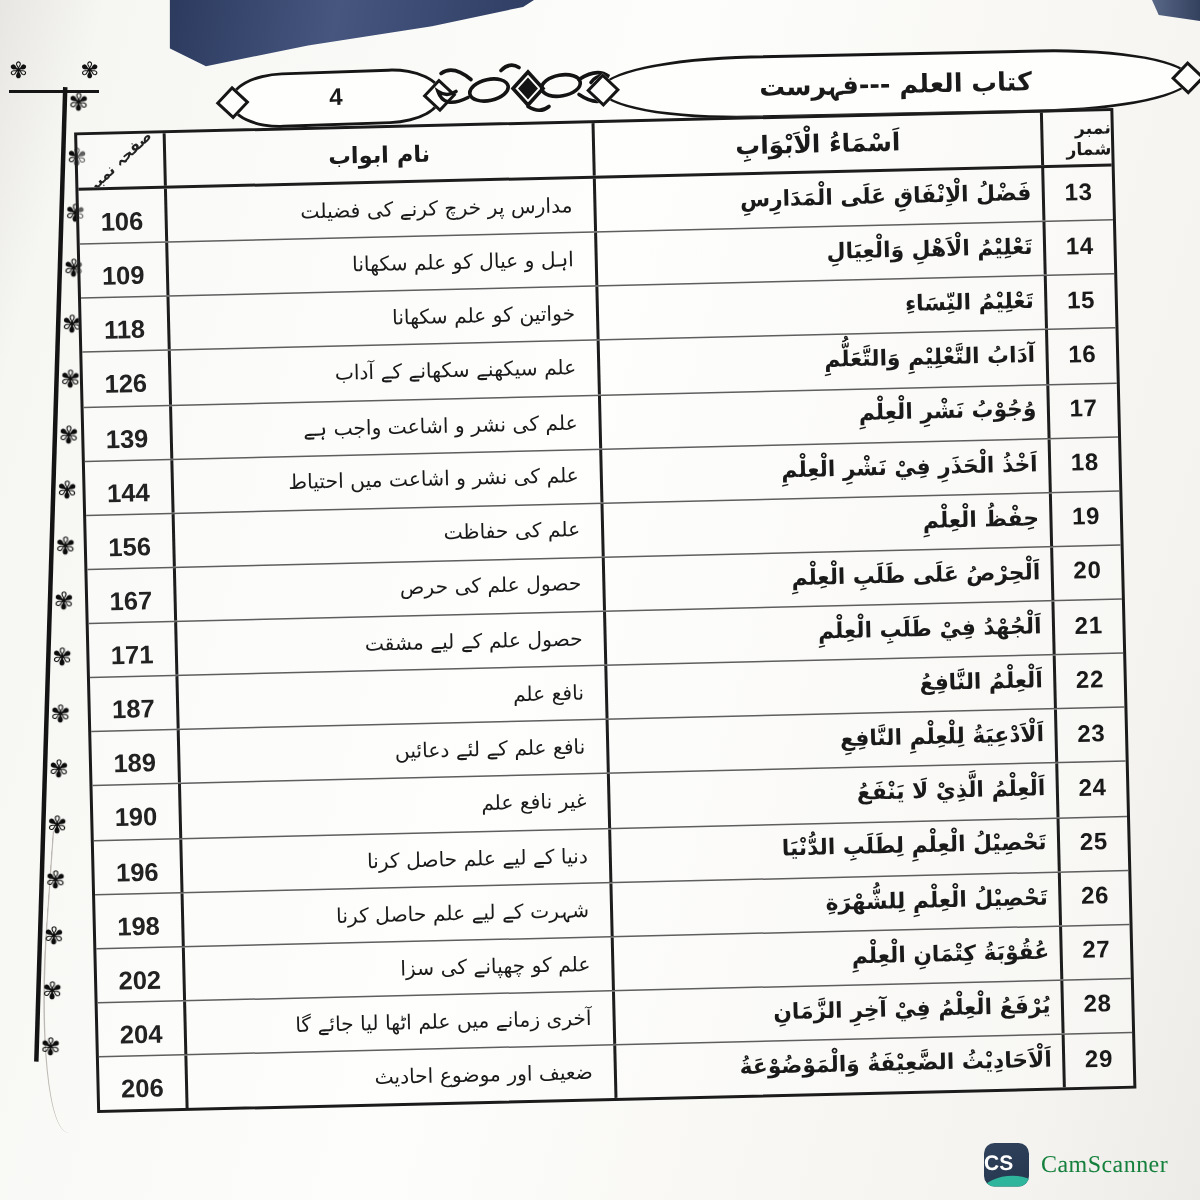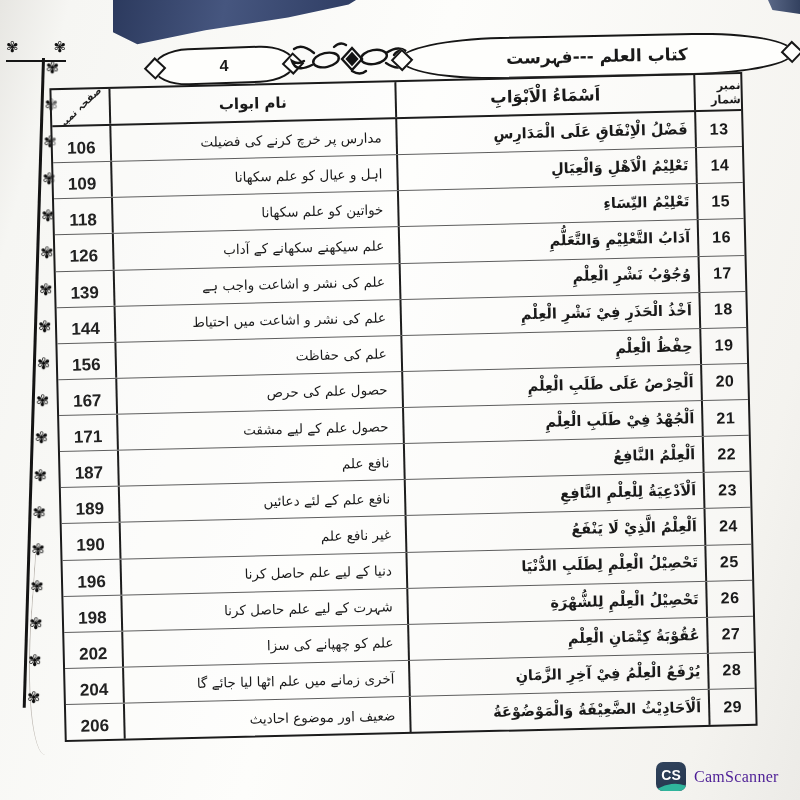--- a/index.html
+++ b/index.html
@@ -83,25 +83,25 @@
            color:#222;padding-top:9px;}
   .thead .serial{font:bold 11.5px "DejaVu Sans",sans-serif;}
   .thead .arabic{justify-content:center;font-size:16.5px;font-weight:700;padding:0;}
   .thead .urdu{justify-content:center;font-size:15px;font-weight:700;padding:0;}
   .thead .pagecol{padding:0;}
   .thead .pagecol span{transform:rotate(-42deg);font:600 10px "DejaVu Sans",sans-serif;white-space:nowrap;}
   
   .watermark{position:absolute;left:656px;top:762px;display:flex;align-items:center;gap:8px;}
   .cs-badge{position:relative;width:30px;height:29px;border-radius:7px;overflow:hidden;
             background:linear-gradient(160deg,#31435c,#24364e);
-            display:flex;align-items:center;justify-content:center;}
+            display:flex;align-items:center;justify-content:flex-start;}
   .cs-badge em{font:bold 14px "Liberation Sans",sans-serif;font-style:normal;color:#fff;z-index:2;margin-top:-3px;}
   .cs-badge::after{content:"";position:absolute;left:-2px;bottom:-3px;width:36px;height:10px;
                    background:#2fb59c;border-radius:50% 50% 0 0/90% 90% 0 0;transform:rotate(-6deg);}
-  .cs-label{font:16px "Liberation Serif",serif;color:#4c1d95;letter-spacing:.3px;}
+  .cs-label{font:16px "Liberation Serif",serif;color:#15803d;letter-spacing:.3px;}
 </style>
 </head>
 <body>
 
 <div class="navy-wedge"></div>
 <div class="navy-sliver"></div>
 <div class="fold-line"></div>
 
 <div class="frame-h" id="frame-h">
     <span>✾</span>

